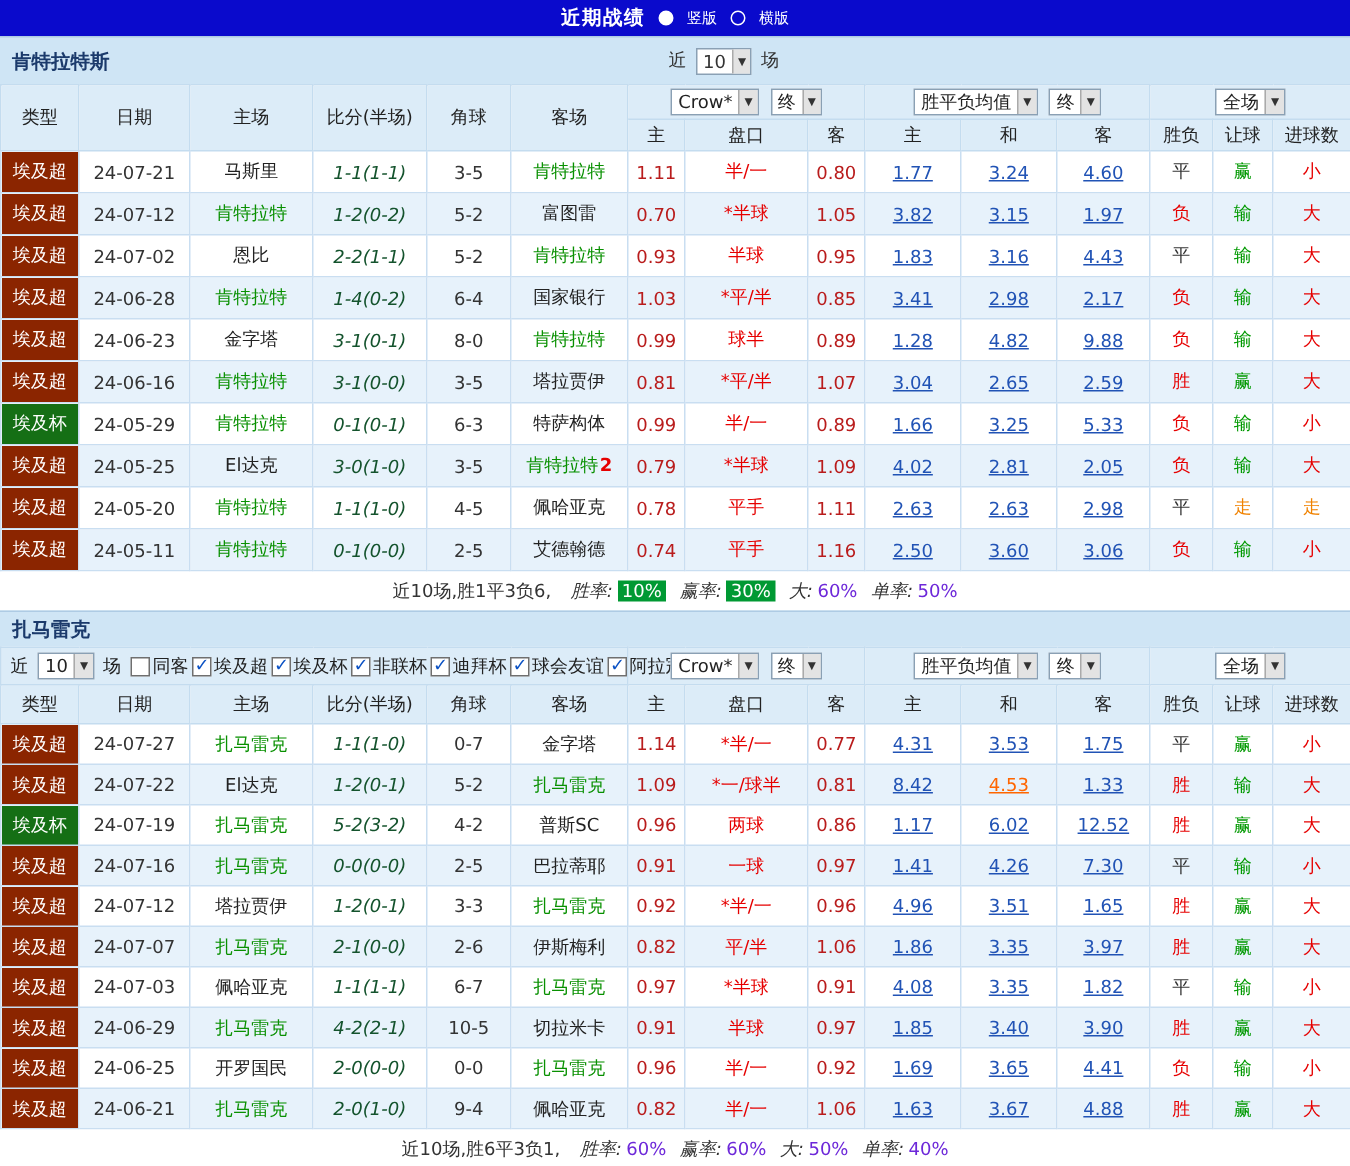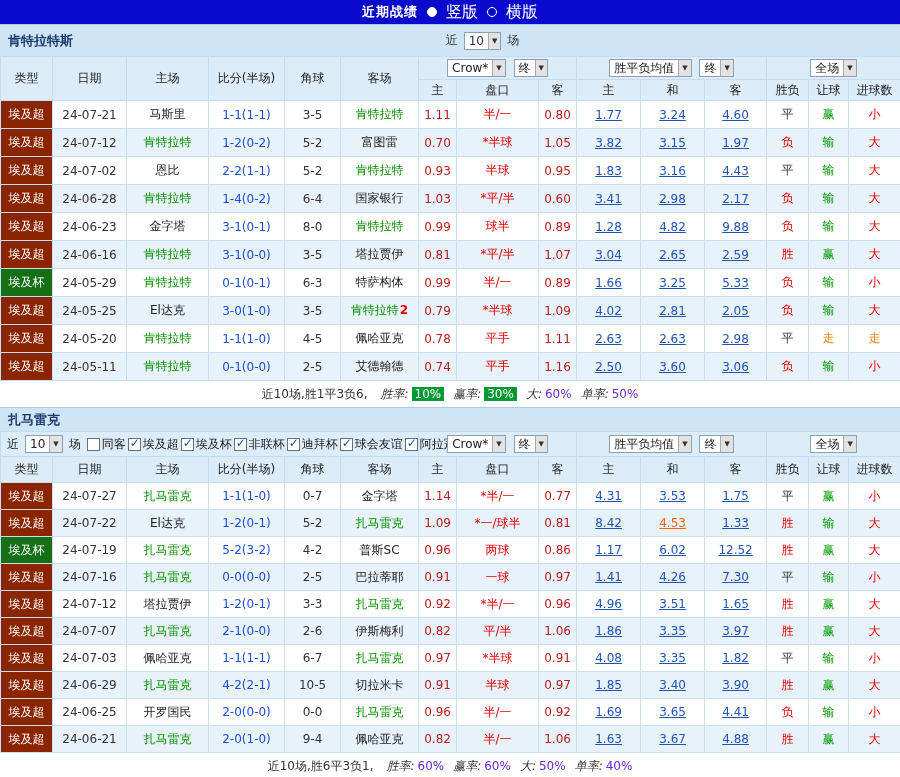--- a/index.html
+++ b/index.html
@@ -3,21 +3,21 @@
 <meta charset="utf-8">
 <style>
 *{box-sizing:border-box;}
 html,body{margin:0;padding:0;}
 body{width:900px;height:777px;overflow:hidden;background:#fff;font-family:"DejaVu Sans","Liberation Sans",sans-serif;font-size:12px;color:#333;}
 
 .titlebar{height:24px;background:#0a0acc;display:flex;align-items:center;justify-content:center;gap:9px;color:#fff;}
 .titlebar .title{font-weight:bold;font-size:13px;letter-spacing:1px;}
 .radio{display:inline-block;width:10px;height:10px;border:1px solid #fff;border-radius:50%;background:transparent;vertical-align:middle;cursor:pointer;}
 .radio.checked{background:#fff;}
-.rlabel{font-size:16px;cursor:pointer;}
+.rlabel{font-size:10px;cursor:pointer;}
 
 .sec-head{background:#cfe5f5;border-top:1px solid #aecbe4;display:flex;align-items:center;padding:0 8px;}
 .s1 .sec-head{height:32px;}
 .s2 .sec-head{height:24px;}
 .team{font-weight:bold;font-size:13px;color:#1b3a6b;white-space:nowrap;}
 .filterbar{display:inline-flex;align-items:center;gap:4px;white-space:nowrap;}
 .s1 .filterbar{margin:0 auto;}
 .fitem{display:inline-flex;align-items:center;gap:2px;cursor:pointer;margin-left:2px;}
 .cbgroup{display:inline-flex;align-items:center;}
 .cb{display:inline-block;width:13px;height:13px;border:1px solid #6f6f6f;background:#fff;position:relative;}
@@ -35,21 +35,21 @@
 td{border:1px solid #c9def1;text-align:center;padding:0 1px;overflow:hidden;white-space:nowrap;}
 .s1 tbody td{height:28px;}
 .s2 tbody td{height:27px;}
 tbody tr:nth-child(even){background:#e7f2fb;}
 th.ddc{text-align:center;}
 th.filtercell{text-align:left;padding-left:6px;white-space:nowrap;overflow:visible;}
 .lg{font-size:12px;}
 .dt{color:#333;}
 .tm{color:#222;cursor:pointer;}
 .tm.focus{color:#089000;}
-.sc{color:#1d4ed8;cursor:pointer;}
+.sc{color:#14532d;cursor:pointer;font-style:italic;}
 .cn{color:#333;}
 .od{color:#b91c1c;}
 .hd{color:#e60000;}
 .av{color:#2153b5;text-decoration:underline;}
 .av.hl{color:#f60;text-decoration:underline;}
 .badge{color:#e60000;font-weight:bold;margin-left:1px;}
 
 .tfoot{height:26px;display:flex;align-items:center;justify-content:center;gap:3px;background:#fff;}
 .fsum{margin-right:4px;}
 .flbl{margin-left:6px;font-style:italic;}
@@ -198,21 +198,21 @@
         </tr>
         <tr>
           <td class="lg" style="background: rgb(139, 37, 0); color: rgb(255, 255, 255);">埃及超</td>
           <td class="dt">24-06-28</td>
           <td class="tm focus">肯特拉特</td>
           <td class="sc">1-4(0-2)</td>
           <td class="cn">6-4</td>
           <td class="tm">国家银行</td>
           <td class="od">1.03</td>
           <td class="hd">*平/半</td>
-          <td class="od">0.60</td>
+          <td class="od">0.85</td>
           <td class="av">3.41</td>
           <td class="av">2.98</td>
           <td class="av">2.17</td>
           <td class="rs" style="color: rgb(230, 0, 0);">负</td>
           <td class="rs" style="color: rgb(0, 153, 0);">输</td>
           <td class="rs" style="color: rgb(230, 0, 0);">大</td>
         </tr>
         <tr>
           <td class="lg" style="background: rgb(139, 37, 0); color: rgb(255, 255, 255);">埃及超</td>
           <td class="dt">24-06-23</td>

